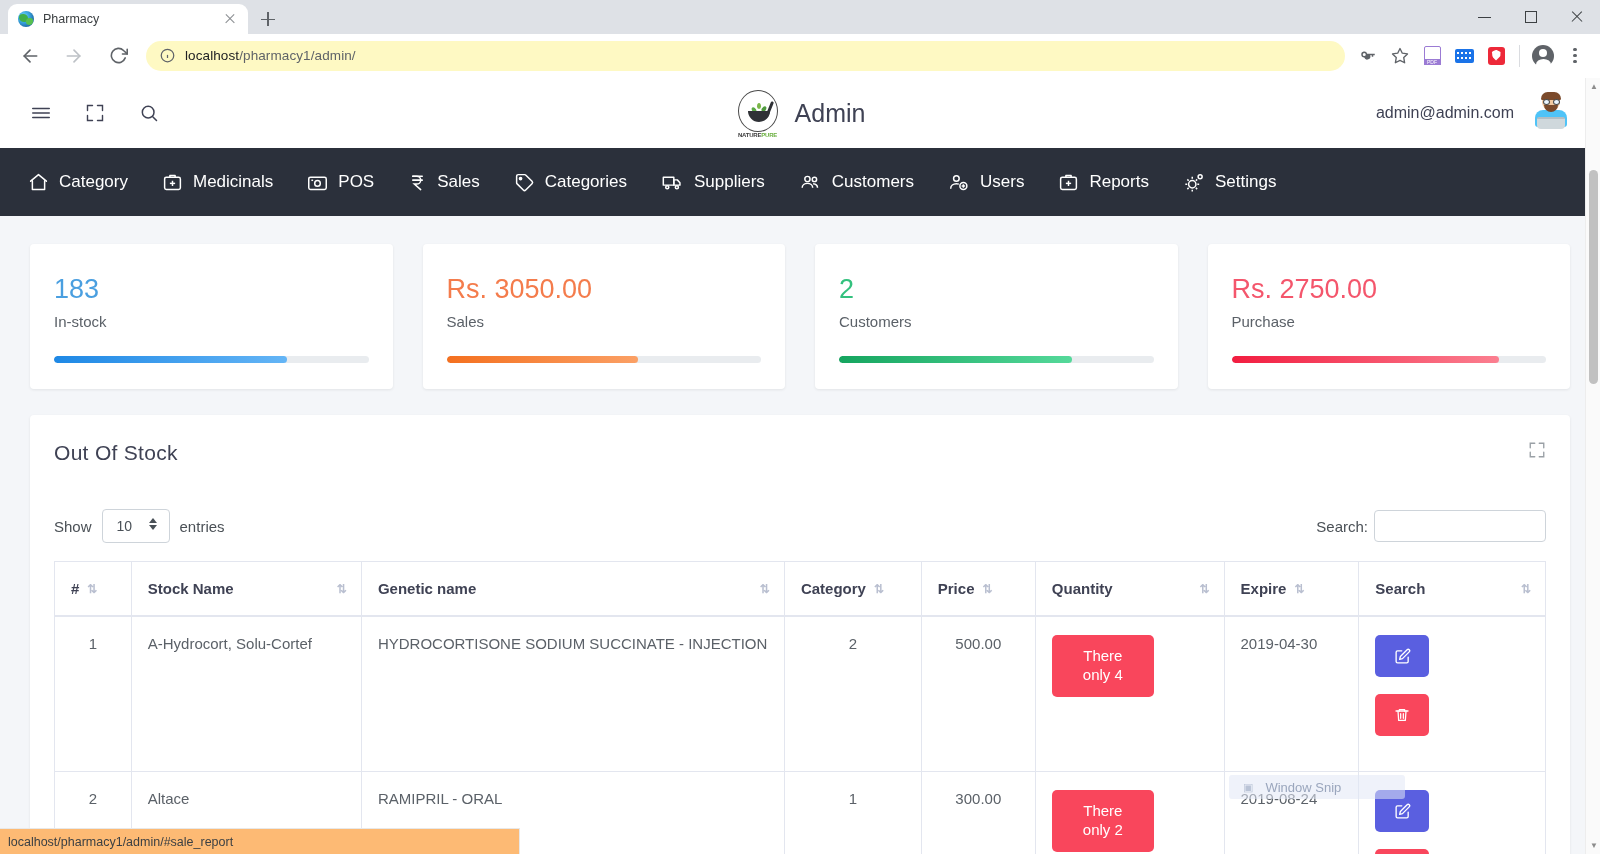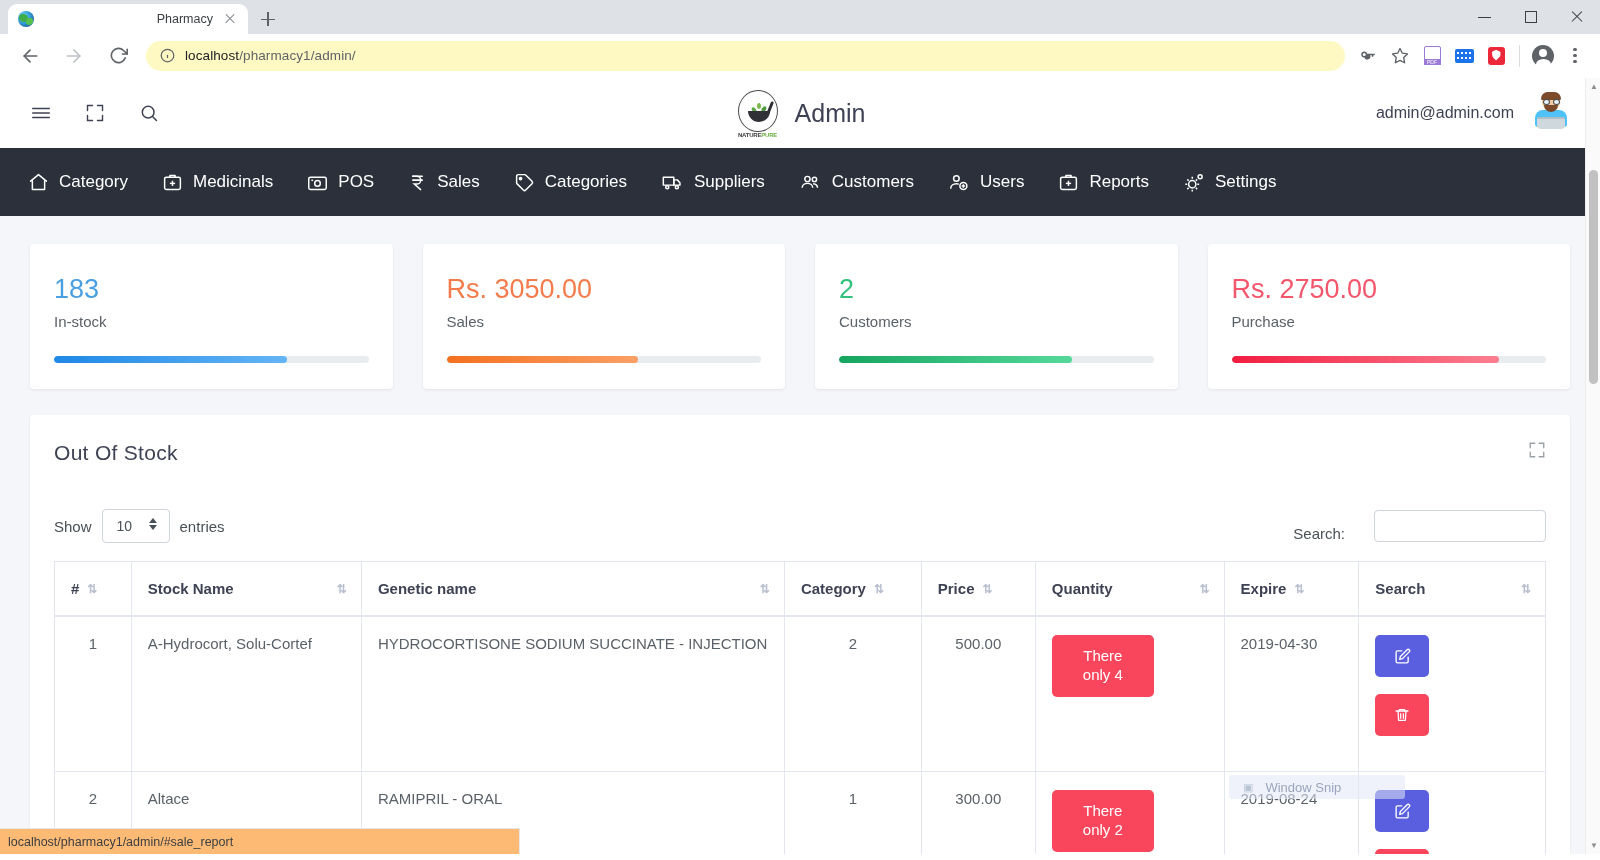--- a/index.html
+++ b/index.html
@@ -22,21 +22,20 @@
   .tab {
     width: 240px;
     height: 30px;
     background: #ffffff;
     border-radius: 9px 9px 0 0;
     display: flex;
     align-items: center;
     padding: 0 10px;
     gap: 9px;
     position: relative;
-    text-align: right;
   }
   .tab-favicon {
     width: 16px; height: 16px; flex: 0 0 16px;
     border-radius: 50%;
     background: radial-gradient(circle at 35% 35%, #7fd8ff 0%, #3aa7e0 38%, #2f8fd0 60%, #1d6ea8 100%);
     box-shadow: inset -2px -2px 3px rgba(0,0,0,.15);
     position: relative; overflow: hidden;
   }
   .tab-favicon:before {
     content:""; position:absolute; left:1px; top:3px; width:9px; height:8px;
@@ -244,21 +243,21 @@
     display:flex; align-items:center; padding-left:14px;
     font-size: 14px; color:#495057;
   }
   .sel-arrows {
     position:absolute; right: 12px; top: 8px;
     display:flex; flex-direction:column; gap:2px; align-items:center;
   }
   .sel-arrows i { width:0;height:0;border-left:4px solid transparent;border-right:4px solid transparent; }
   .sel-arrows i:first-child { border-bottom:5px solid #495057; }
   .sel-arrows i:last-child  { border-top:5px solid #495057; }
-  .search-box { margin-left:auto; display:flex; align-items:flex-end; gap:29px; font-size:15px; color:#4a5056; }
+  .search-box { margin-left:auto; display:flex; align-items:center; gap:6px; font-size:15px; color:#4a5056; }
   .search-input {
     width: 172px; height: 32px; border:1px solid #ced4da; border-radius:4px;
     background:#fff;
   }
 
   table.dt { width: 100%; border-collapse: collapse; }
   table.dt thead th {
     text-align: left; font-size: 15px; color: #3f4254; font-weight: bold;
     padding: 18px 16px; border-top: 1px solid #e3e6ef; border-bottom: 2px solid #e3e6ef;
     border-left: 1px solid #e3e6ef;

